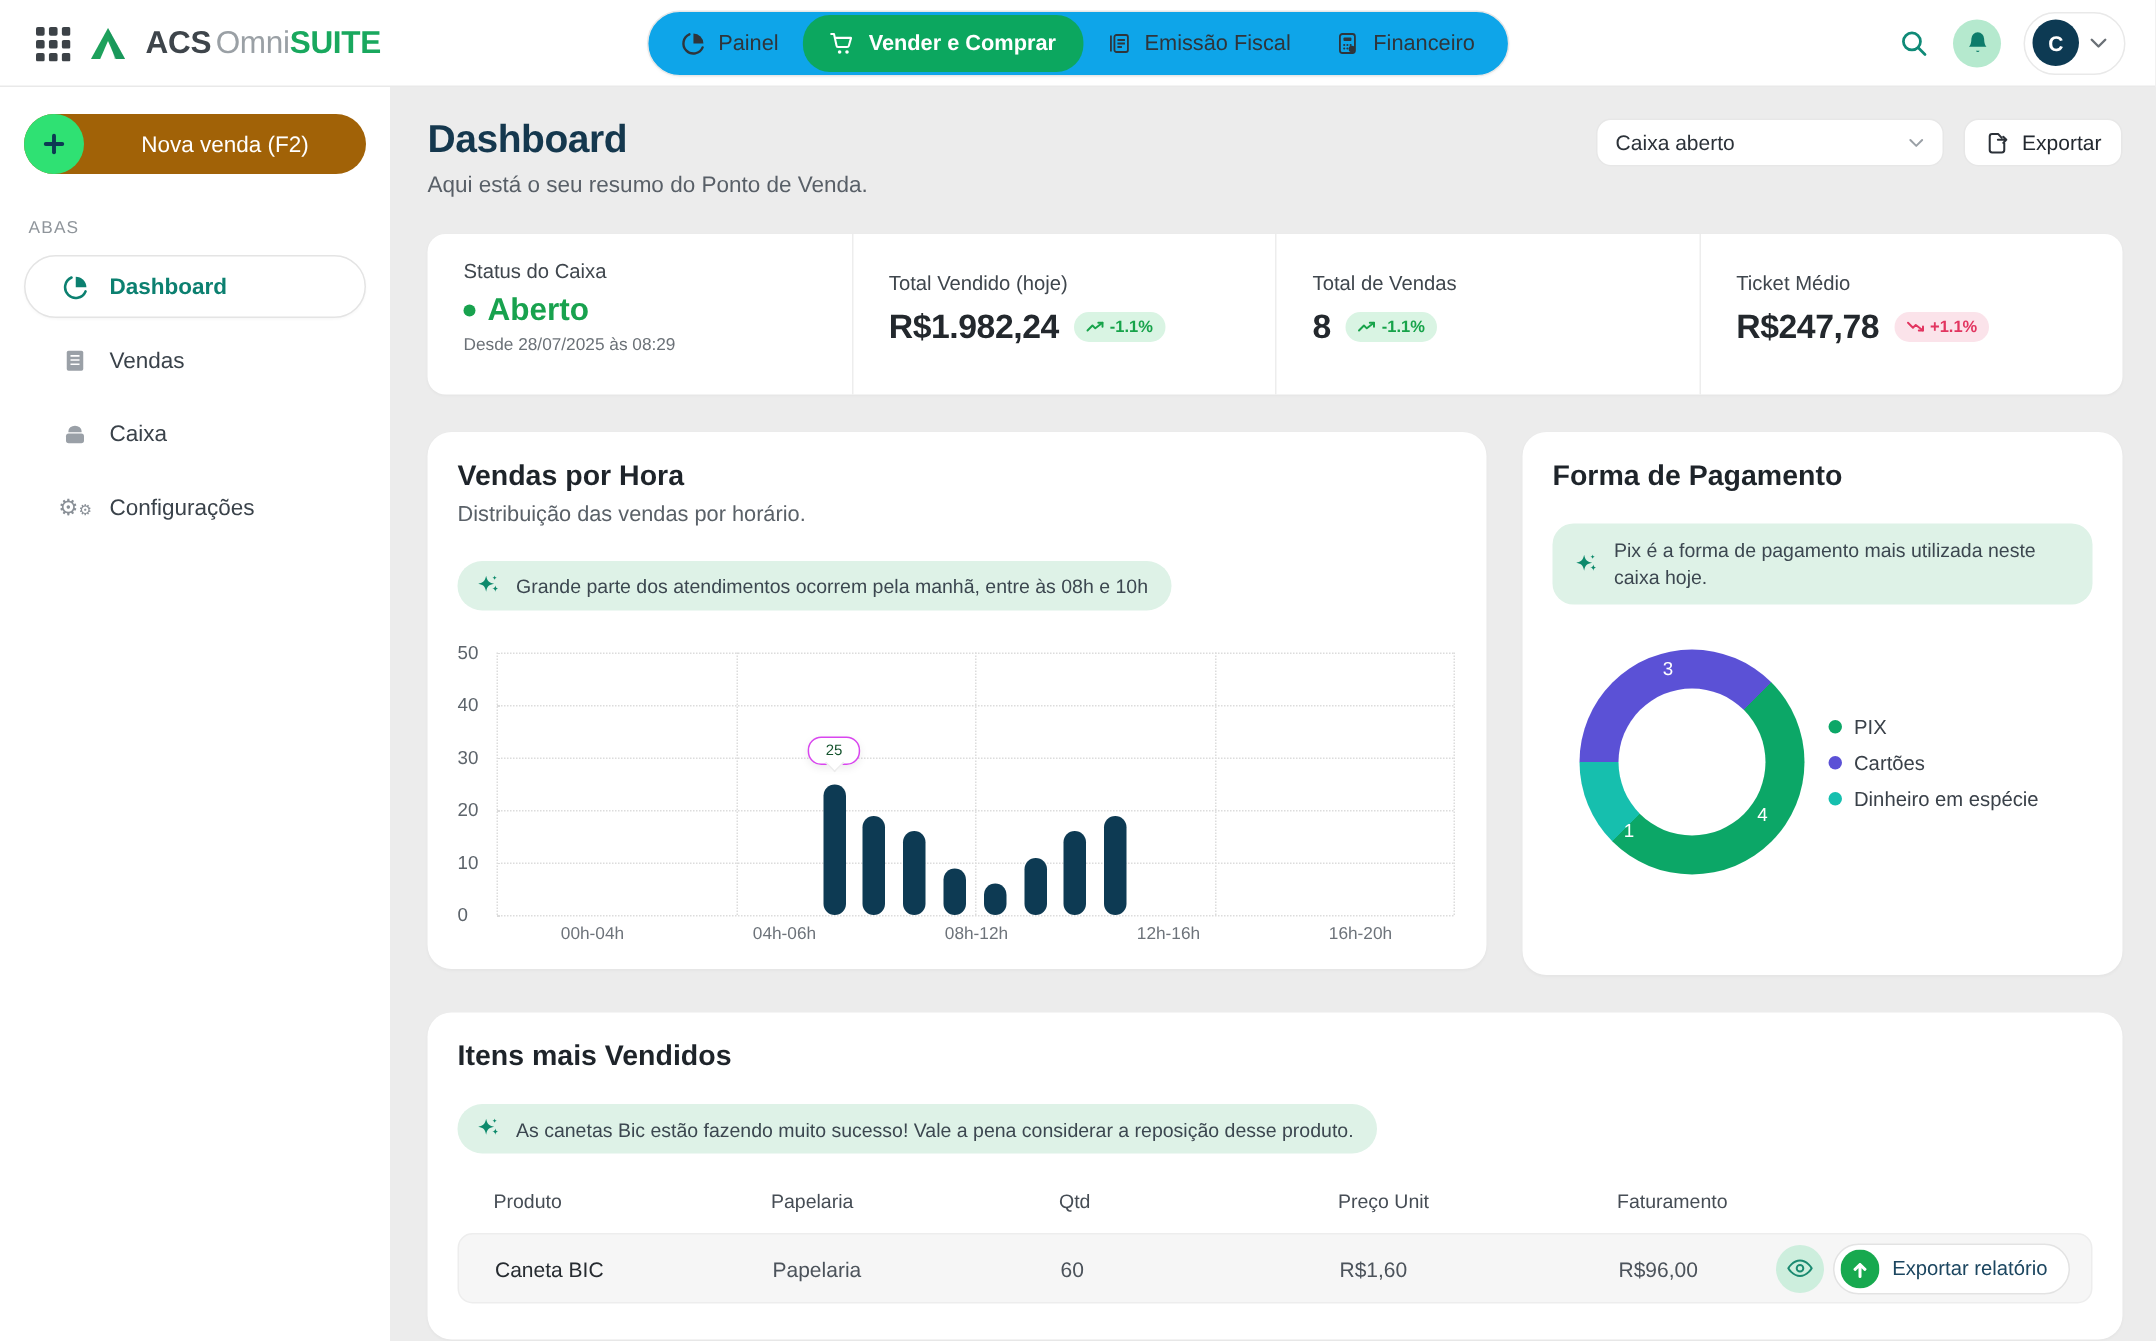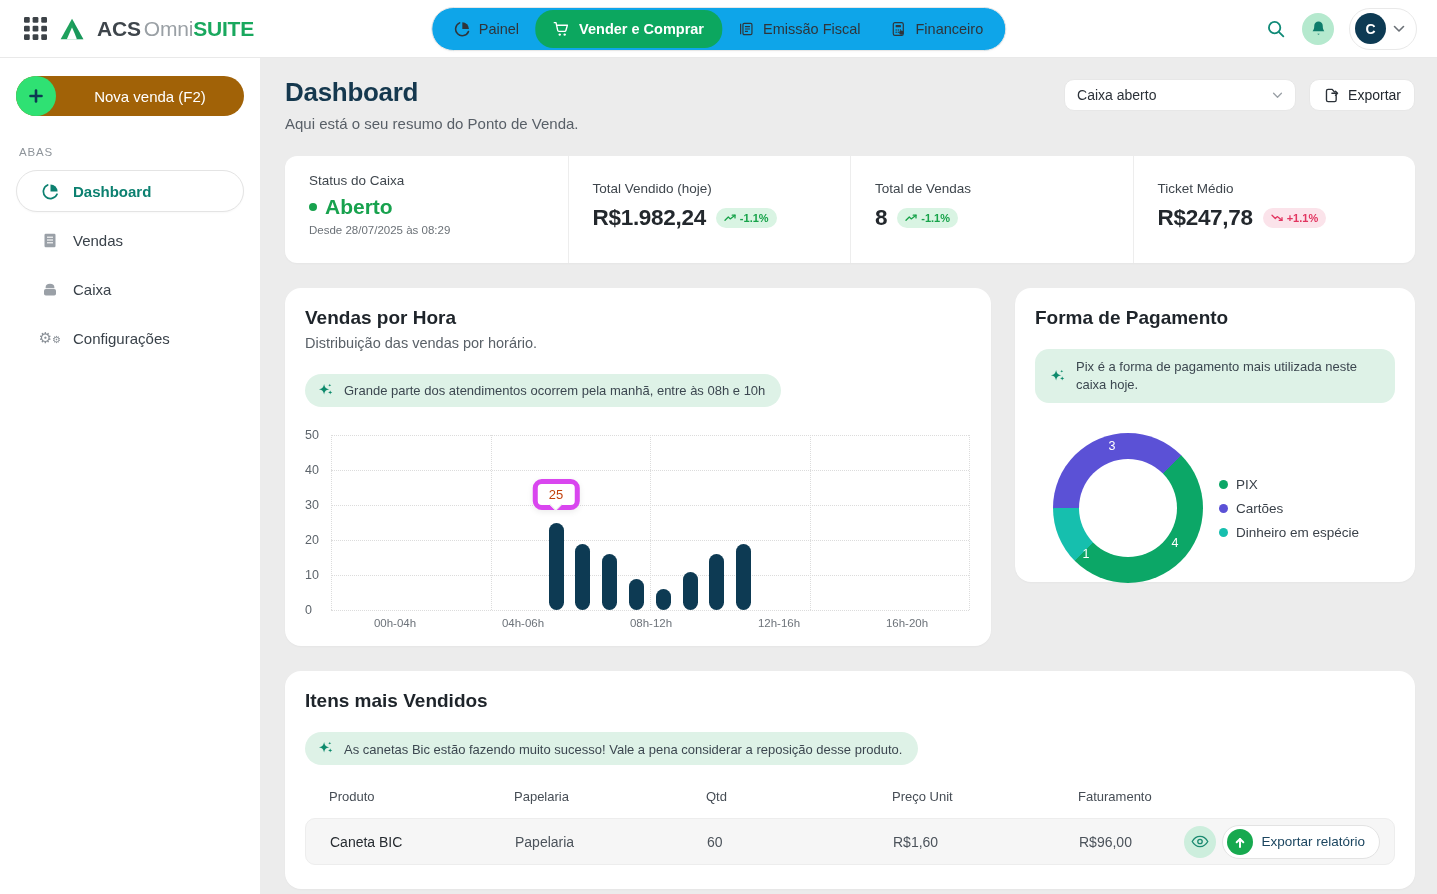--- a/index.html
+++ b/index.html
@@ -1,21 +1,21 @@
 <!DOCTYPE html>
 <html><head>
 <meta charset="utf-8">
 <style>
   * { margin:0; padding:0; box-sizing:border-box; }
   html,body { width:1437px; height:894px; overflow:hidden; }
   body { font-family:"Liberation Sans", sans-serif; background:#ececec; color:#22272c; position:relative; }
 
   
   .topbar { height:58px; background:#fff; border-bottom:1px solid #e9e9e9; display:flex; align-items:center; padding:0 20px 0 24px; position:relative; z-index:5; }
-  .brand { display:flex; align-items:center; gap:12px; }
+  .brand { display:flex; align-items:flex-end; gap:12px; }
   .logo-text { font-size:21px; letter-spacing:-0.2px; display:flex; align-items:baseline; }
   .logo-text .acs { font-weight:700; color:#3e454b; margin-right:3px; }
   .logo-text .omni { font-weight:400; color:#9aa0a5; }
   .logo-text .suite { font-weight:700; color:#19a85e; }
   .topnav { position:absolute; left:50%; top:7px; transform:translateX(-50%); height:44px; background:#0ea5e9; border:1px solid #e7e7e7; border-radius:22px; display:flex; align-items:center; padding:0 8px; gap:2px; box-shadow:0 1px 2px rgba(0,0,0,.03); }
   .topnav-item { display:flex; align-items:center; gap:9px; padding:0 14px; height:36px; border-radius:18px; font-size:14.5px; color:#2f353b; cursor:pointer; white-space:nowrap; }
   .topnav-item.active { background:#0ca75f; color:#fff; height:38px; padding:0 18px; font-weight:700; }
   .topbar-right { margin-left:auto; display:flex; align-items:center; gap:15px; }
   .search-btn { background:none; border:none; cursor:pointer; display:flex; }
   .bell-btn { width:32px; height:32px; border-radius:50%; background:#b5e9ce; border:none; display:flex; align-items:center; justify-content:center; cursor:pointer; }
@@ -62,26 +62,26 @@
   .card-title { font-size:19px; font-weight:700; color:#1e242a; }
   .card-subtitle { margin-top:6px; font-size:14.5px; color:#5a6168; }
   .insight { margin-top:23px; display:inline-flex; align-items:center; gap:10px; background:#def2e7; border-radius:17px; padding:8px 16px 8px 12px; font-size:13px; color:#3c4750; }
   .insight .spark { flex:none; display:flex; }
 
   .chart-area { margin-top:28px; margin-left:26px; margin-right:2px; position:relative; height:175px; }
   .hline { position:absolute; left:0; right:0; border-top:1px dotted #dcdcdc; }
   .vline { position:absolute; top:0; bottom:0; border-left:1px dotted #dcdcdc; }
   .y-tick { position:absolute; left:-26px; transform:translateY(-50%); font-size:12.5px; color:#5d646b; }
   .bar { position:absolute; bottom:0; background:#0d3a53; border-radius:8px; }
-  .bar-tooltip { position:absolute; transform:translateX(-50%); background:#fff; border:5px solid #d946ef; border-radius:9px; padding:3px 11px; font-size:13px; color:#c2410c; box-shadow:0 2px 6px rgba(0,0,0,.08); z-index:2; }
+  .bar-tooltip { position:absolute; transform:translateX(-50%); background:#fff; border:1px solid #d946ef; border-radius:9px; padding:3px 11px; font-size:10px; color:#14532d; box-shadow:0 2px 6px rgba(0,0,0,.08); z-index:2; }
   .bar-tooltip:after { content:""; position:absolute; left:50%; bottom:-4.5px; width:8px; height:8px; background:#fff; border-right:1px solid #ececec; border-bottom:1px solid #ececec; transform:translateX(-50%) rotate(45deg); }
   .x-ticks { margin-left:26px; display:flex; margin-top:7px; }
   .x-tick { flex:1; text-align:center; font-size:11.5px; color:#6d737a; }
 
-  .payments-card { width:400px; flex:none; height:294px; padding:19px 20px; }
+  .payments-card { width:400px; flex:none; height:362px; padding:19px 20px; }
   .payments-card .insight { display:flex; border-radius:14px; padding:9px 14px; line-height:1.4; margin-top:20px; }
   .donut-row { margin-top:30px; display:flex; align-items:center; }
   .donut-box { width:150px; height:150px; position:relative; margin-left:18px; flex:none; }
   .donut-ring { width:100%; height:100%; border-radius:50%; }
   .donut-hole { position:absolute; inset:26px; background:#fff; border-radius:50%; }
   .donut-val { position:absolute; transform:translate(-50%,-50%); color:#fff; font-size:12.5px; }
   .legend { margin-left:16px; display:flex; flex-direction:column; gap:9px; }
   .legend-item { display:flex; align-items:center; gap:8px; font-size:13.5px; color:#3a4149; }
   .legend-dot { width:9px; height:9px; border-radius:50%; background:#999; }
 

